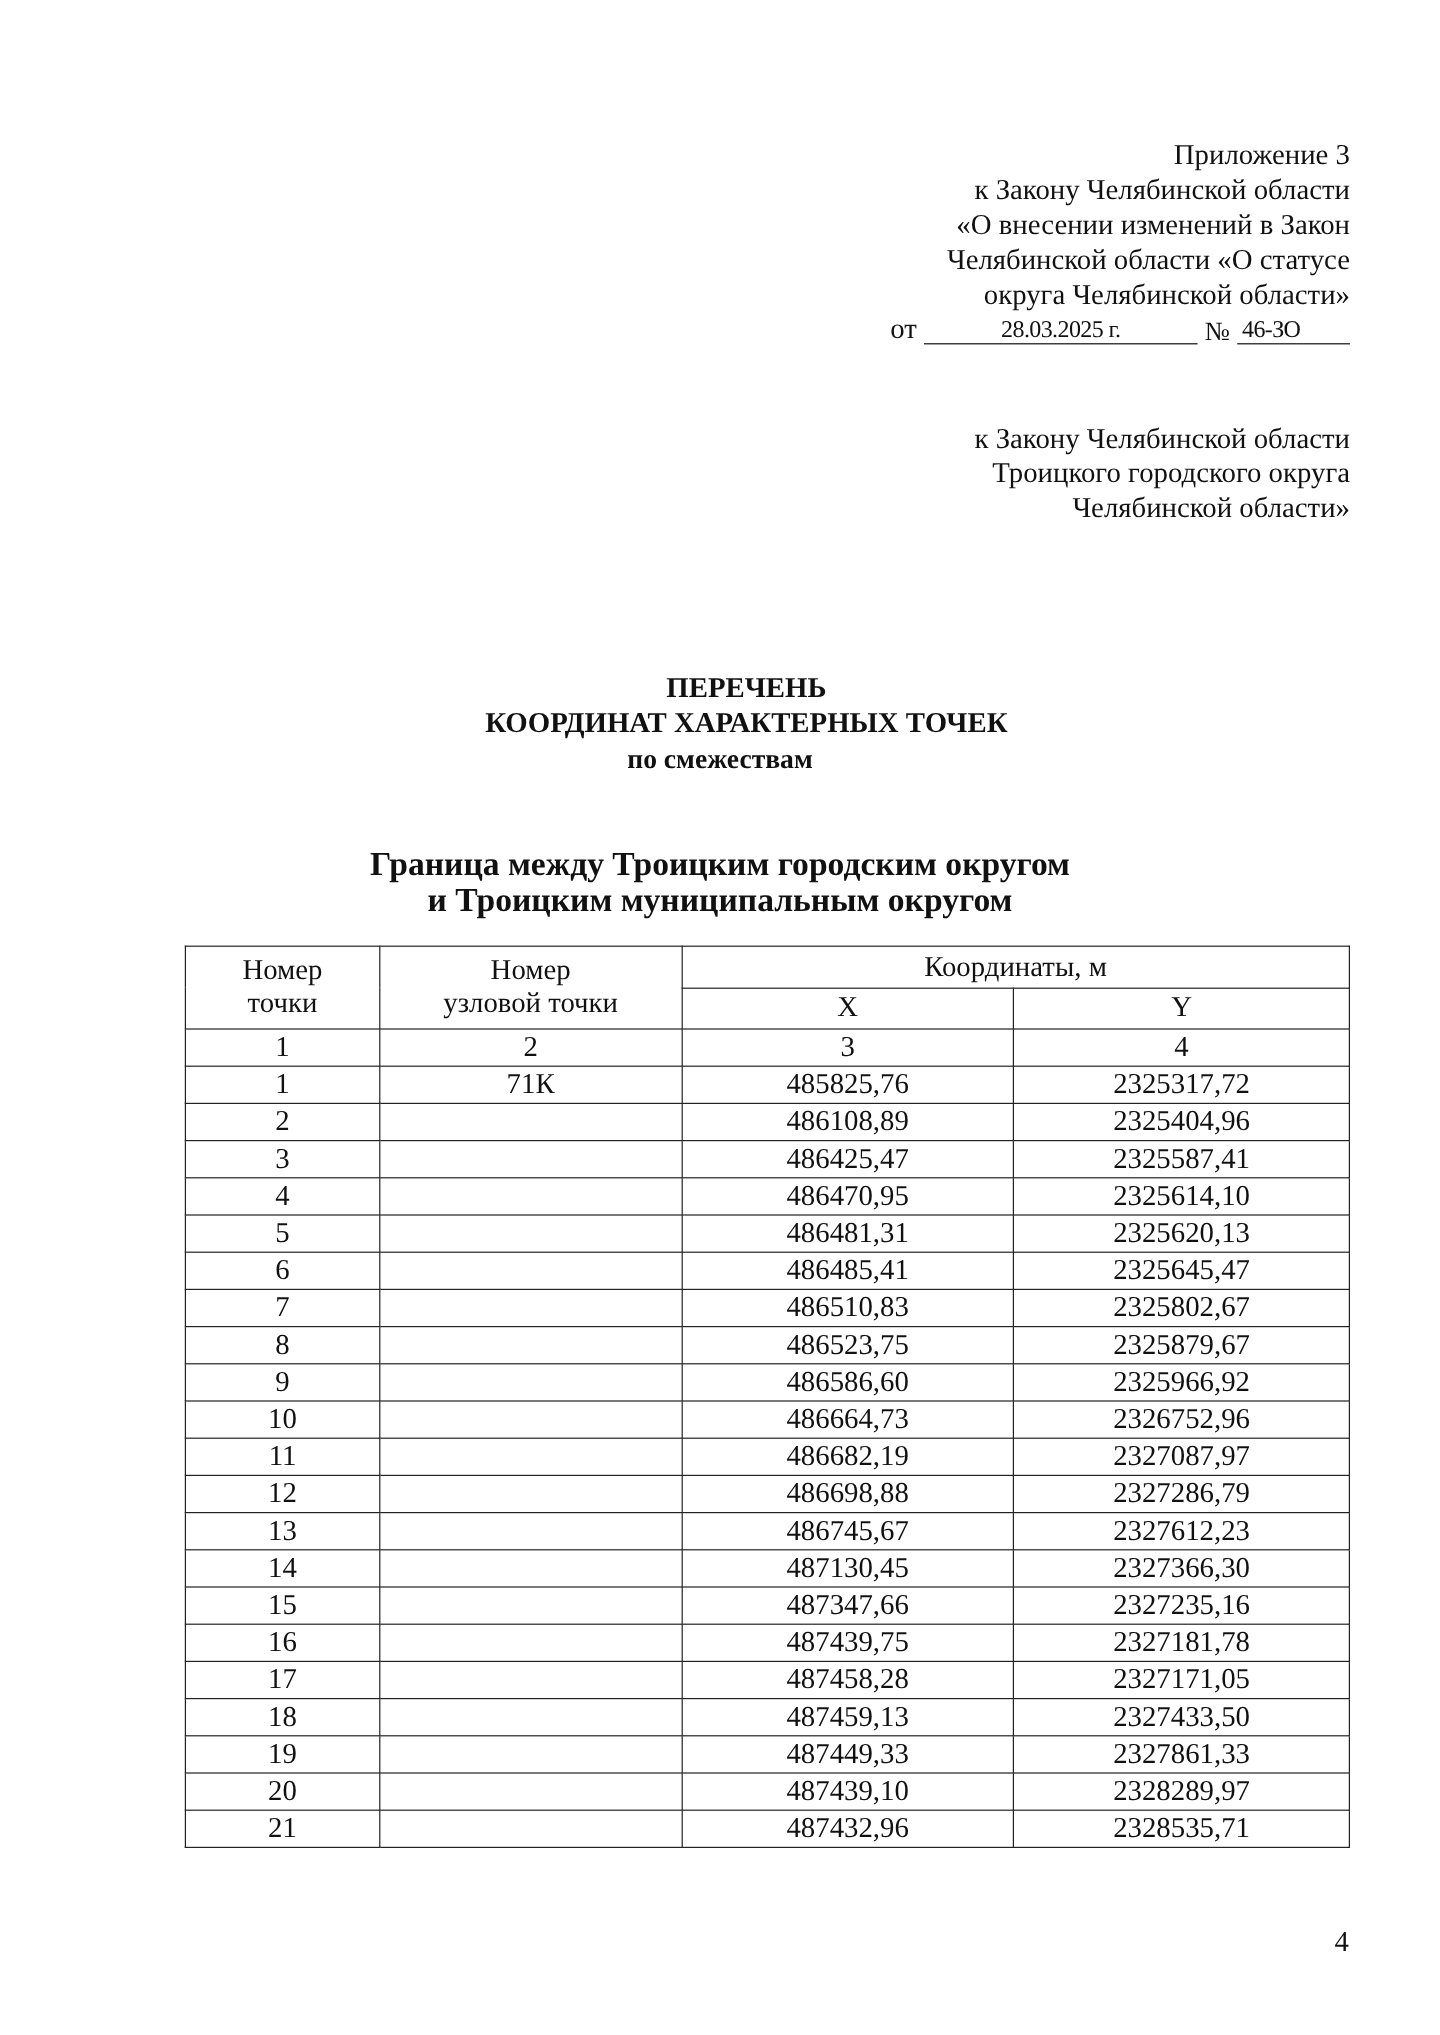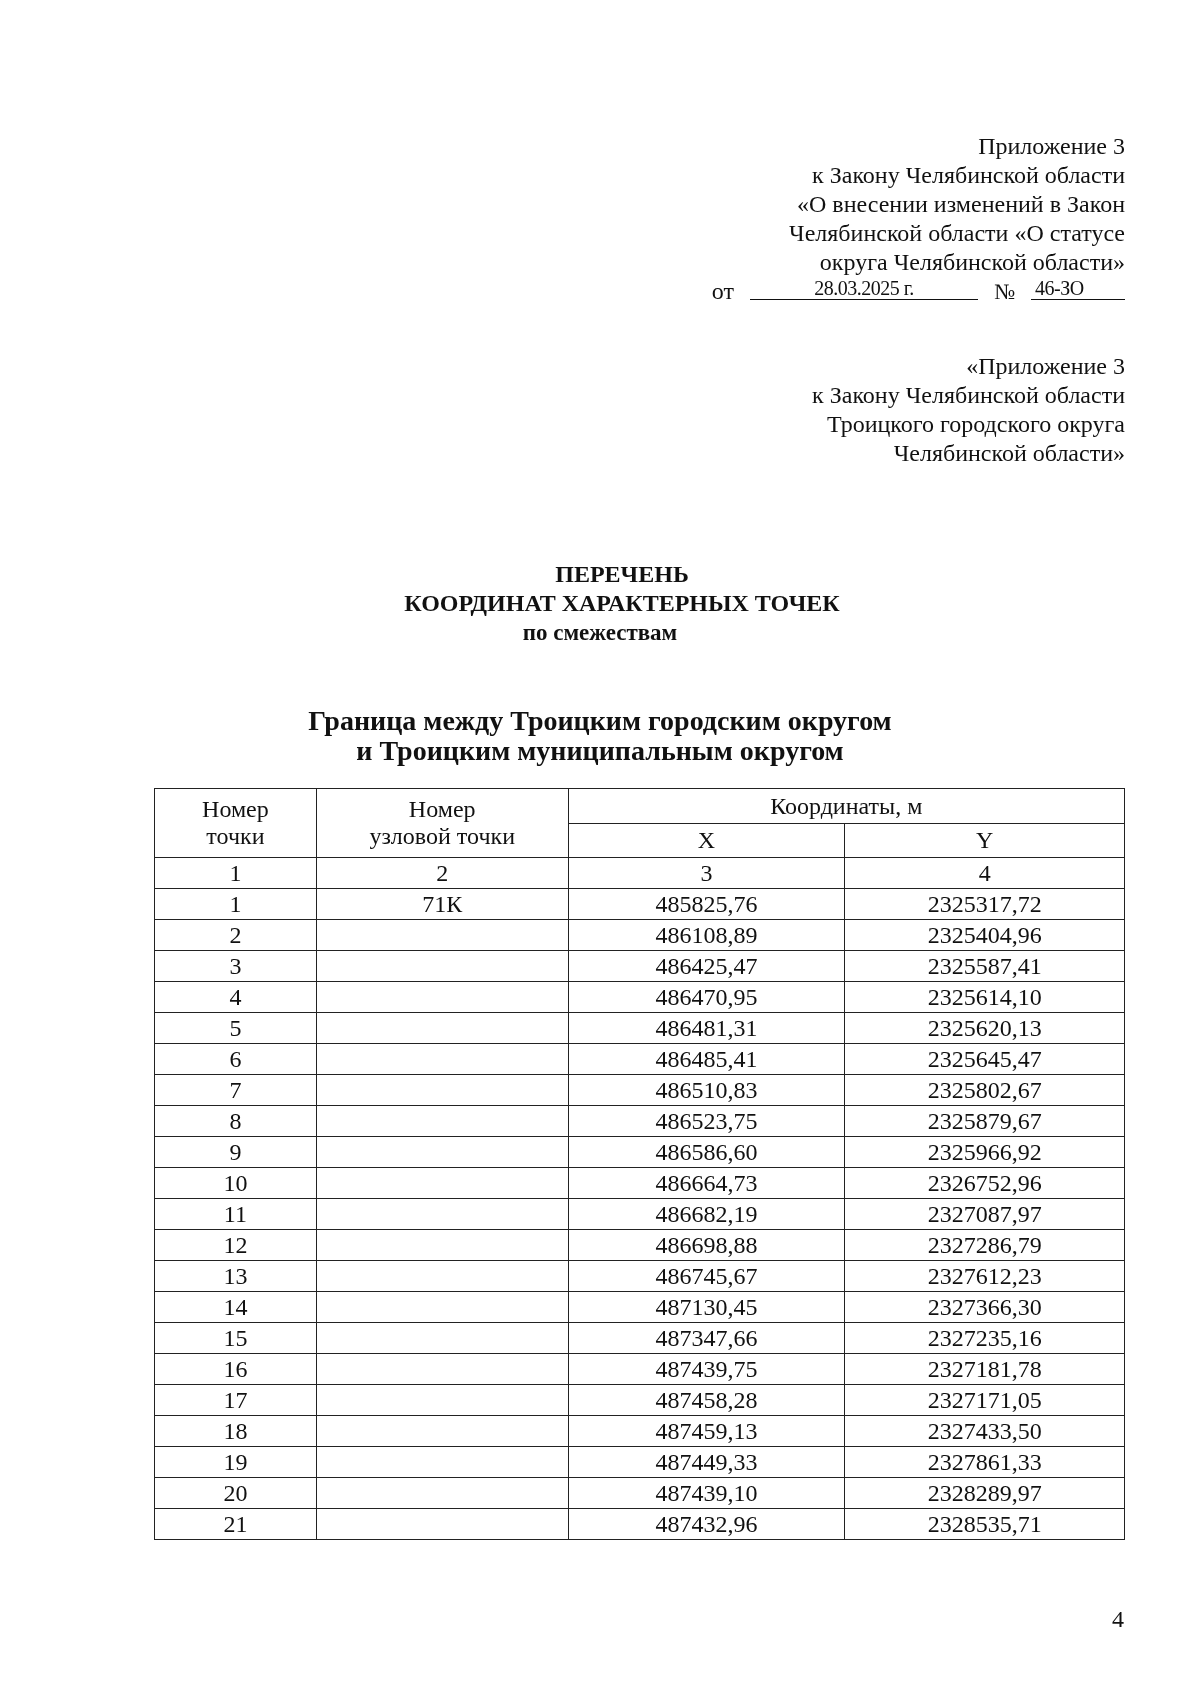--- a/index.html
+++ b/index.html
@@ -4,25 +4,25 @@
 <style>
   html, body { margin: 0; padding: 0; background: #ffffff; }
   body {
     width: 1200px; height: 1696px; position: relative; overflow: hidden;
     font-family: "Liberation Serif", "DejaVu Serif", serif; color: #111;
   }
   .right-block {
     position: absolute; right: 75px; text-align: right;
     font-size: 24px; line-height: 29px;
   }
-  #appendix-header { top: 132px; margin-left: 38px; }
+  #appendix-header { top: 116px; margin-left: 38px; }
   #appendix-header-quoted { top: 352px; }
   .date-line {
-    display: flex; justify-content: flex-end; align-items: flex-start;
-    gap: 16px; height: 29px;
+    display: flex; justify-content: flex-end; align-items: center;
+    gap: 6px; height: 29px;
   }
   .ul-field {
     display: inline-block; border-bottom: 1.5px solid #111;
     text-align: center; font-size: 20px; line-height: 22px;
     letter-spacing: -0.5px;
   }
   .ul-date { width: 228px; }
   .ul-num { width: 94px; text-align: left; padding-left: 4px; box-sizing: border-box; }
   .no-sign { font-size: 22px; }
 
@@ -59,21 +59,20 @@
   <div>округа Челябинской области»</div>
   <div class="date-line">
     <span>от</span>
     <span class="ul-field ul-date">28.03.2025 г.</span>
     <span class="no-sign">№</span>
     <span class="ul-field ul-num">46-ЗО</span>
   </div>
 </div>
 
 <div id="appendix-header-quoted" class="right-block">
-  <div>«Приложение 3</div>
   <div>к Закону Челябинской области</div>
   <div>Троицкого городского округа</div>
   <div>Челябинской области»</div>
 </div>
 
 <div id="title" class="title-block">
   <div class="caps">ПЕРЕЧЕНЬ</div>
   <div class="caps">КООРДИНАТ ХАРАКТЕРНЫХ ТОЧЕК</div>
   <div>по смежествам</div>
 </div>

